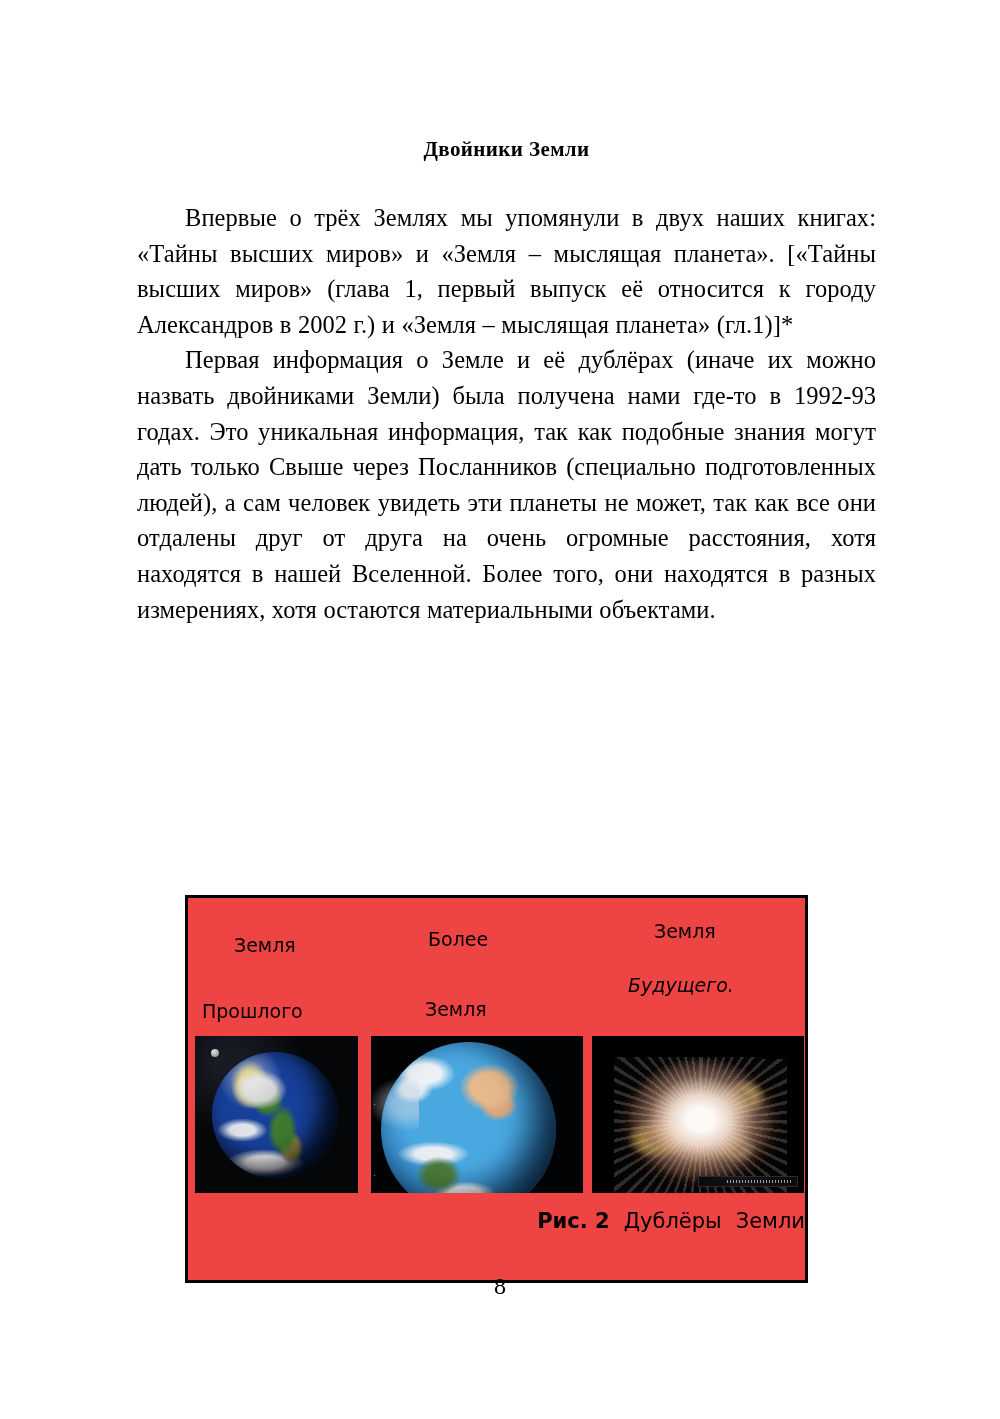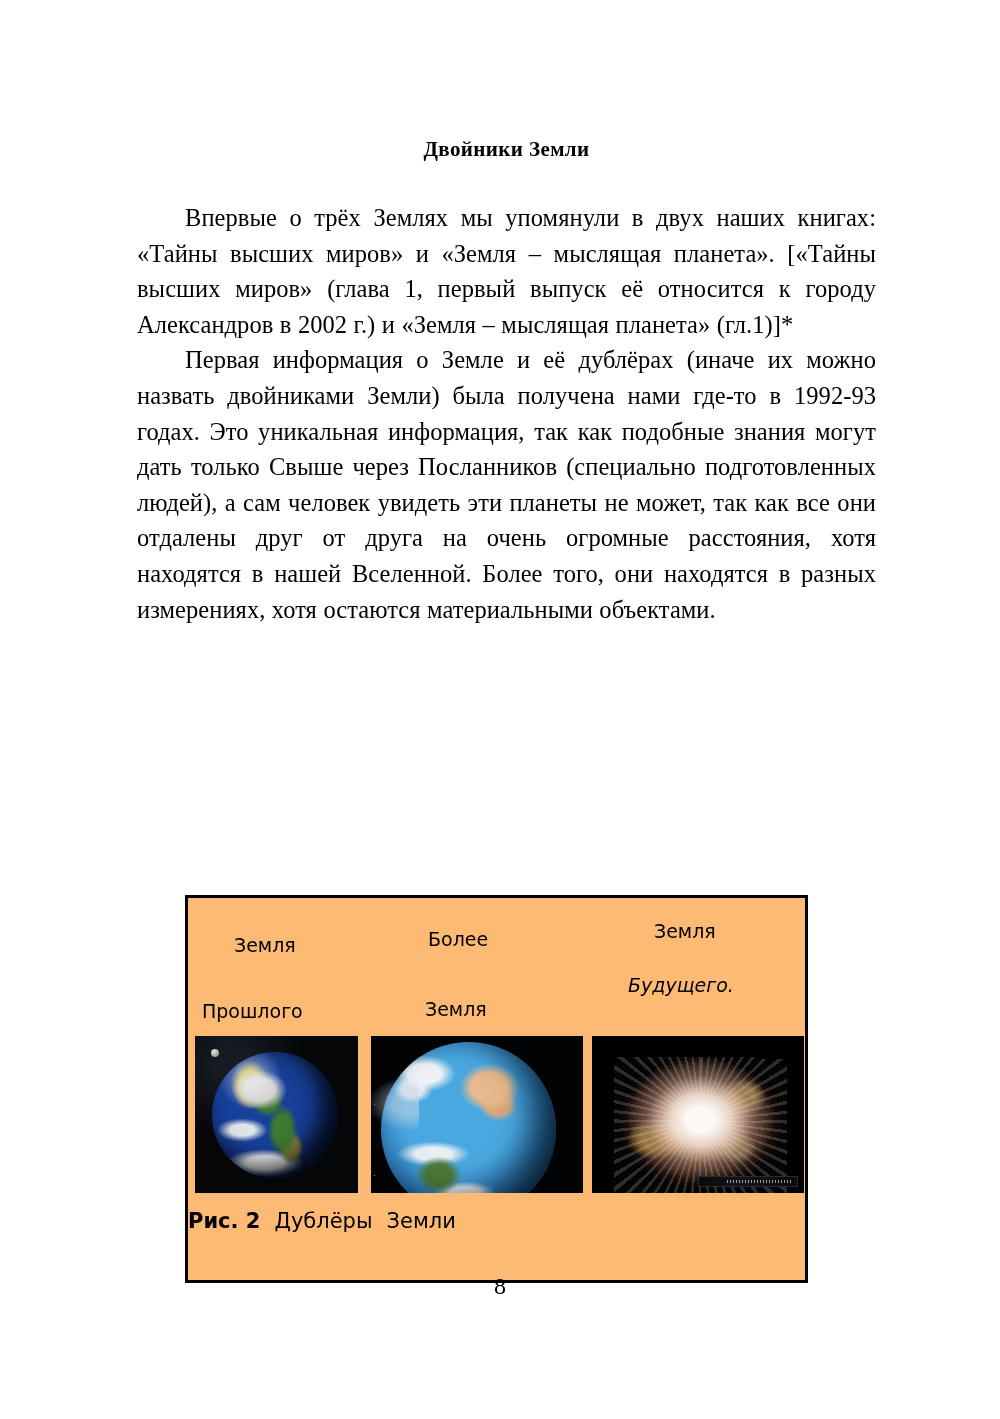--- a/index.html
+++ b/index.html
@@ -55,21 +55,21 @@
 
   
   .figure-box {
     position: absolute;
     left: 185px;
     top: 895px;
     width: 623px;
     height: 388px;
     border: 3px solid #000000;
     box-sizing: border-box;
-    background: #fdba74;
+    background: #ef4444;
   }
 
   .fig-labels {
     position: absolute;
     left: 0;
     top: 0;
     width: 100%;
     height: 130px;
   }
   .fig-label {
@@ -215,21 +215,21 @@
     width: 64px; height: 3px;
     background: repeating-linear-gradient(90deg,
       rgba(200,200,210,0.75) 0 1px, rgba(200,200,210,0) 1px 3px);
   }
 
   .fig-caption {
     position: absolute;
     left: 0;
     top: 310px;
     width: 100%;
-    text-align: left;
+    text-align: right;
     font-family: "DejaVu Sans", "Liberation Sans", sans-serif;
     font-size: 21px;
     line-height: 26px;
     color: #000000;
   }
   .fig-caption .cap-num { font-weight: bold; }
   .fig-caption .cap-txt { margin-left: 14px; }
 
   
   .page-number {

